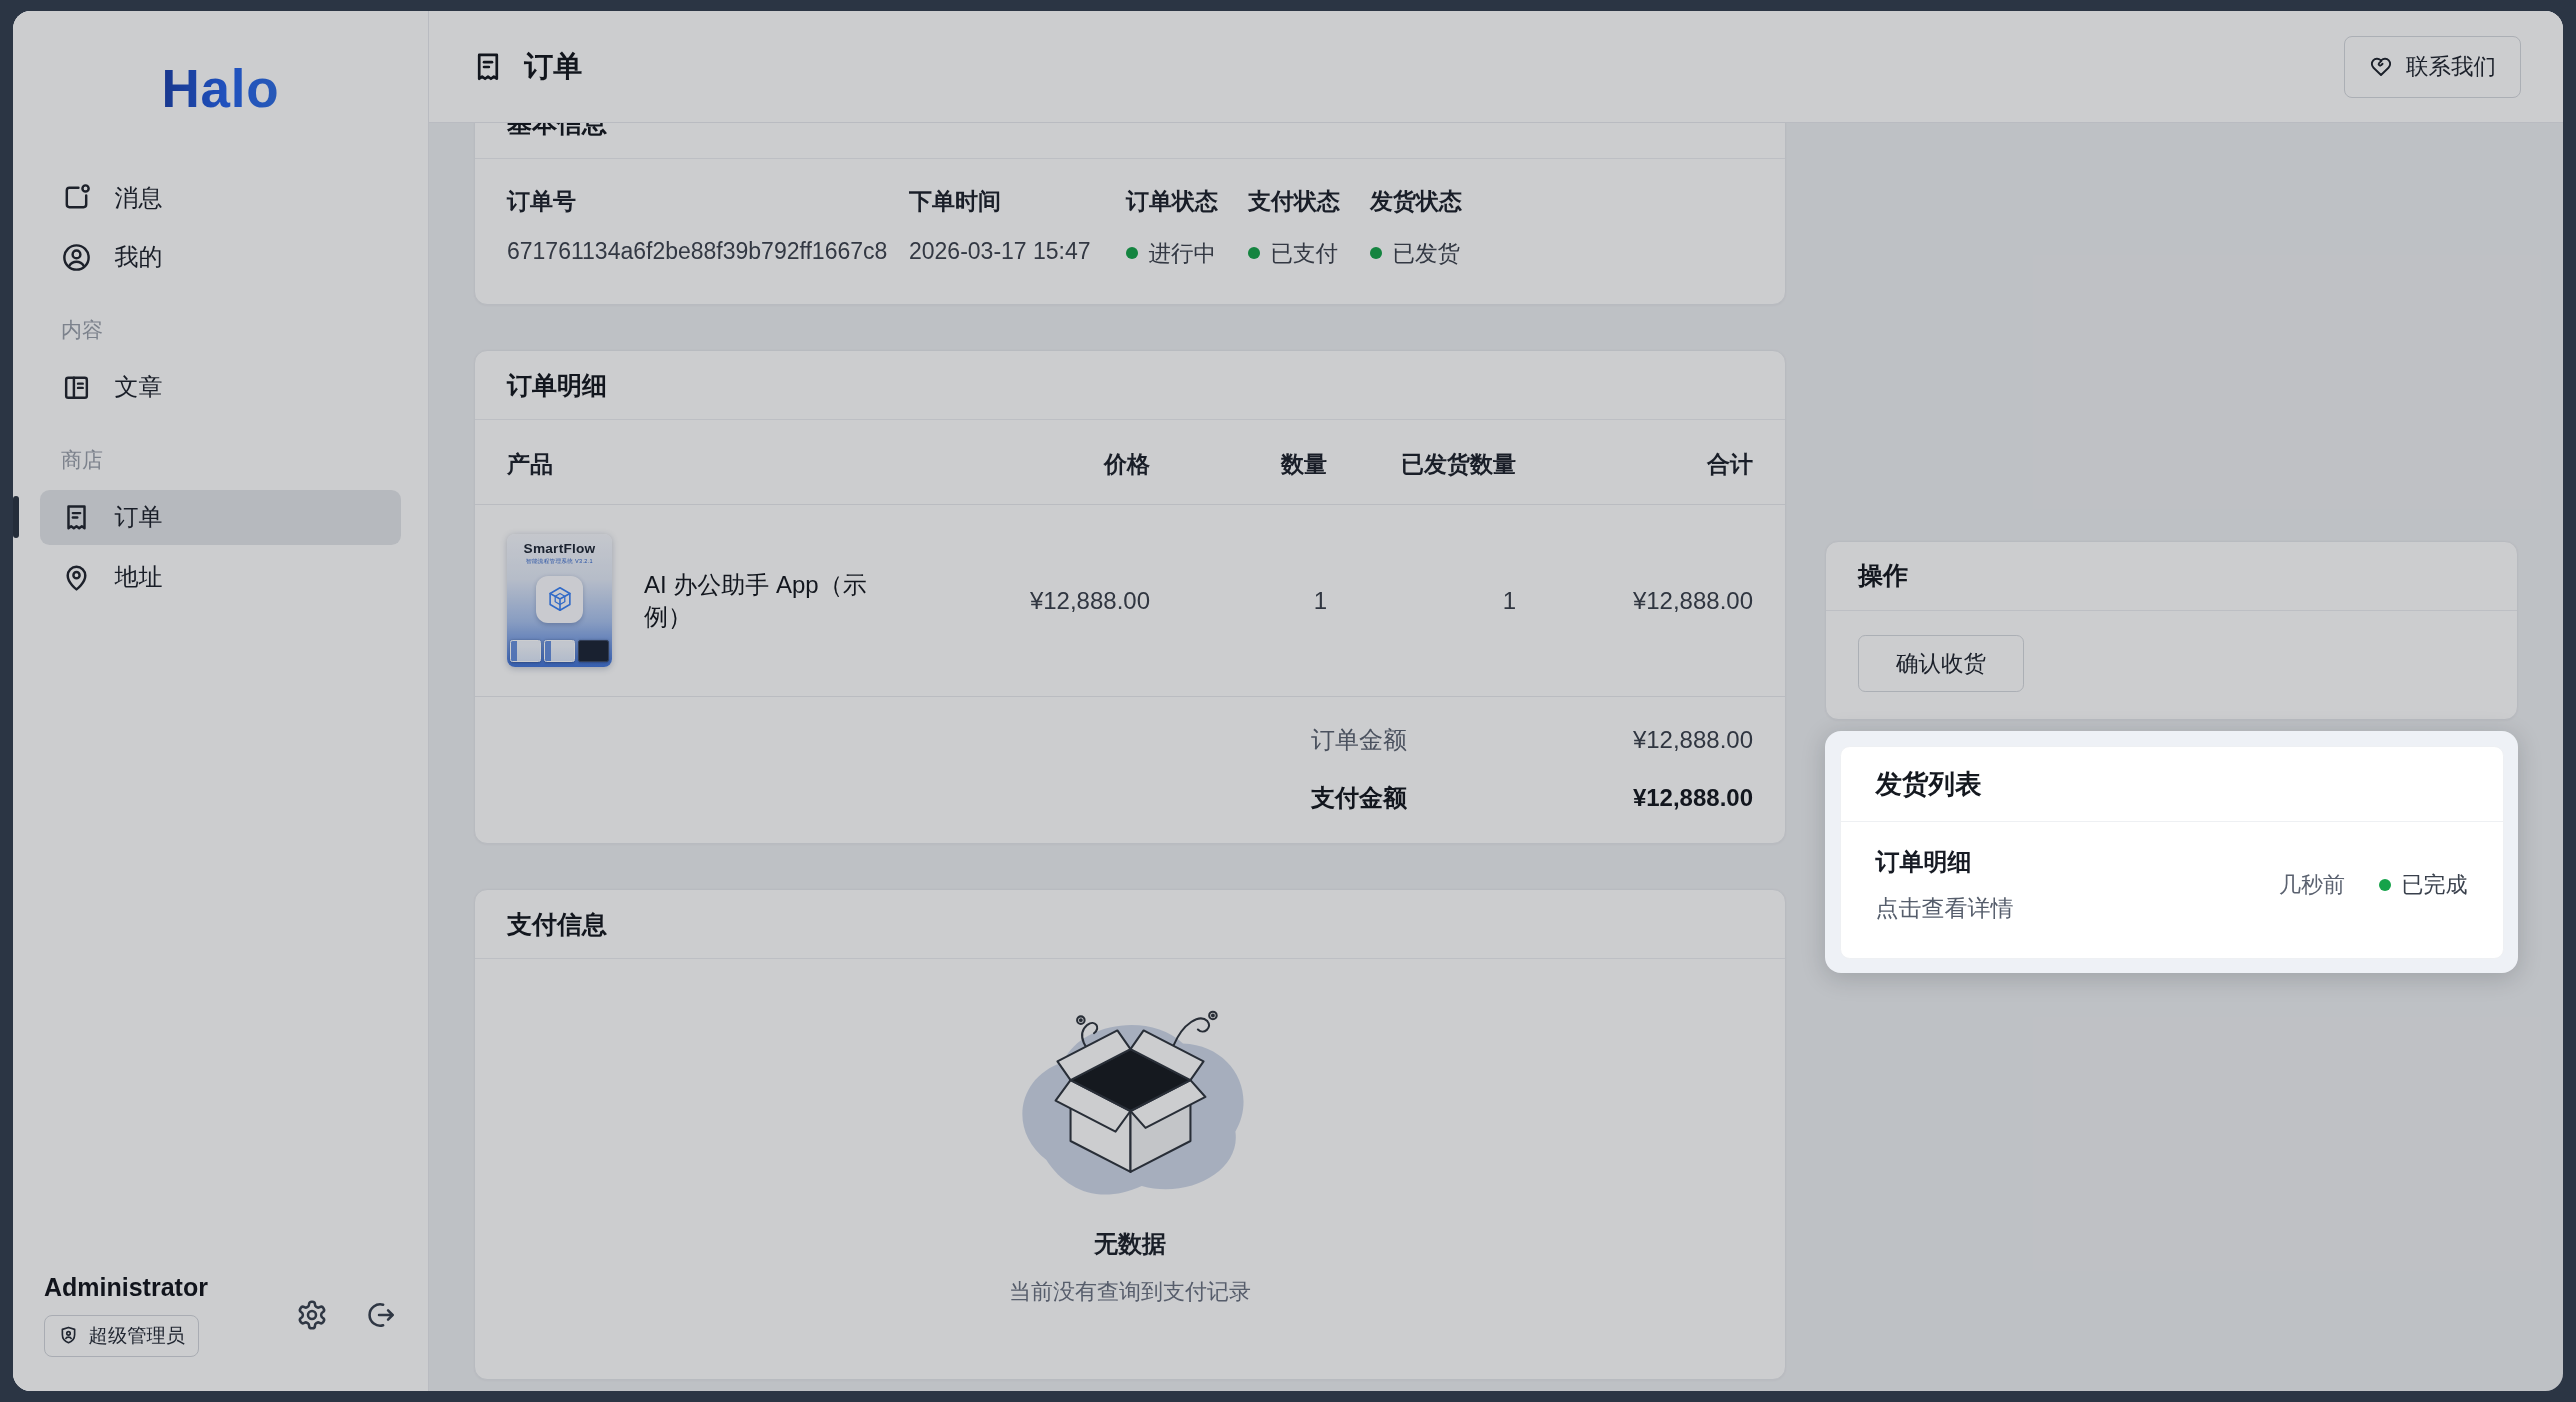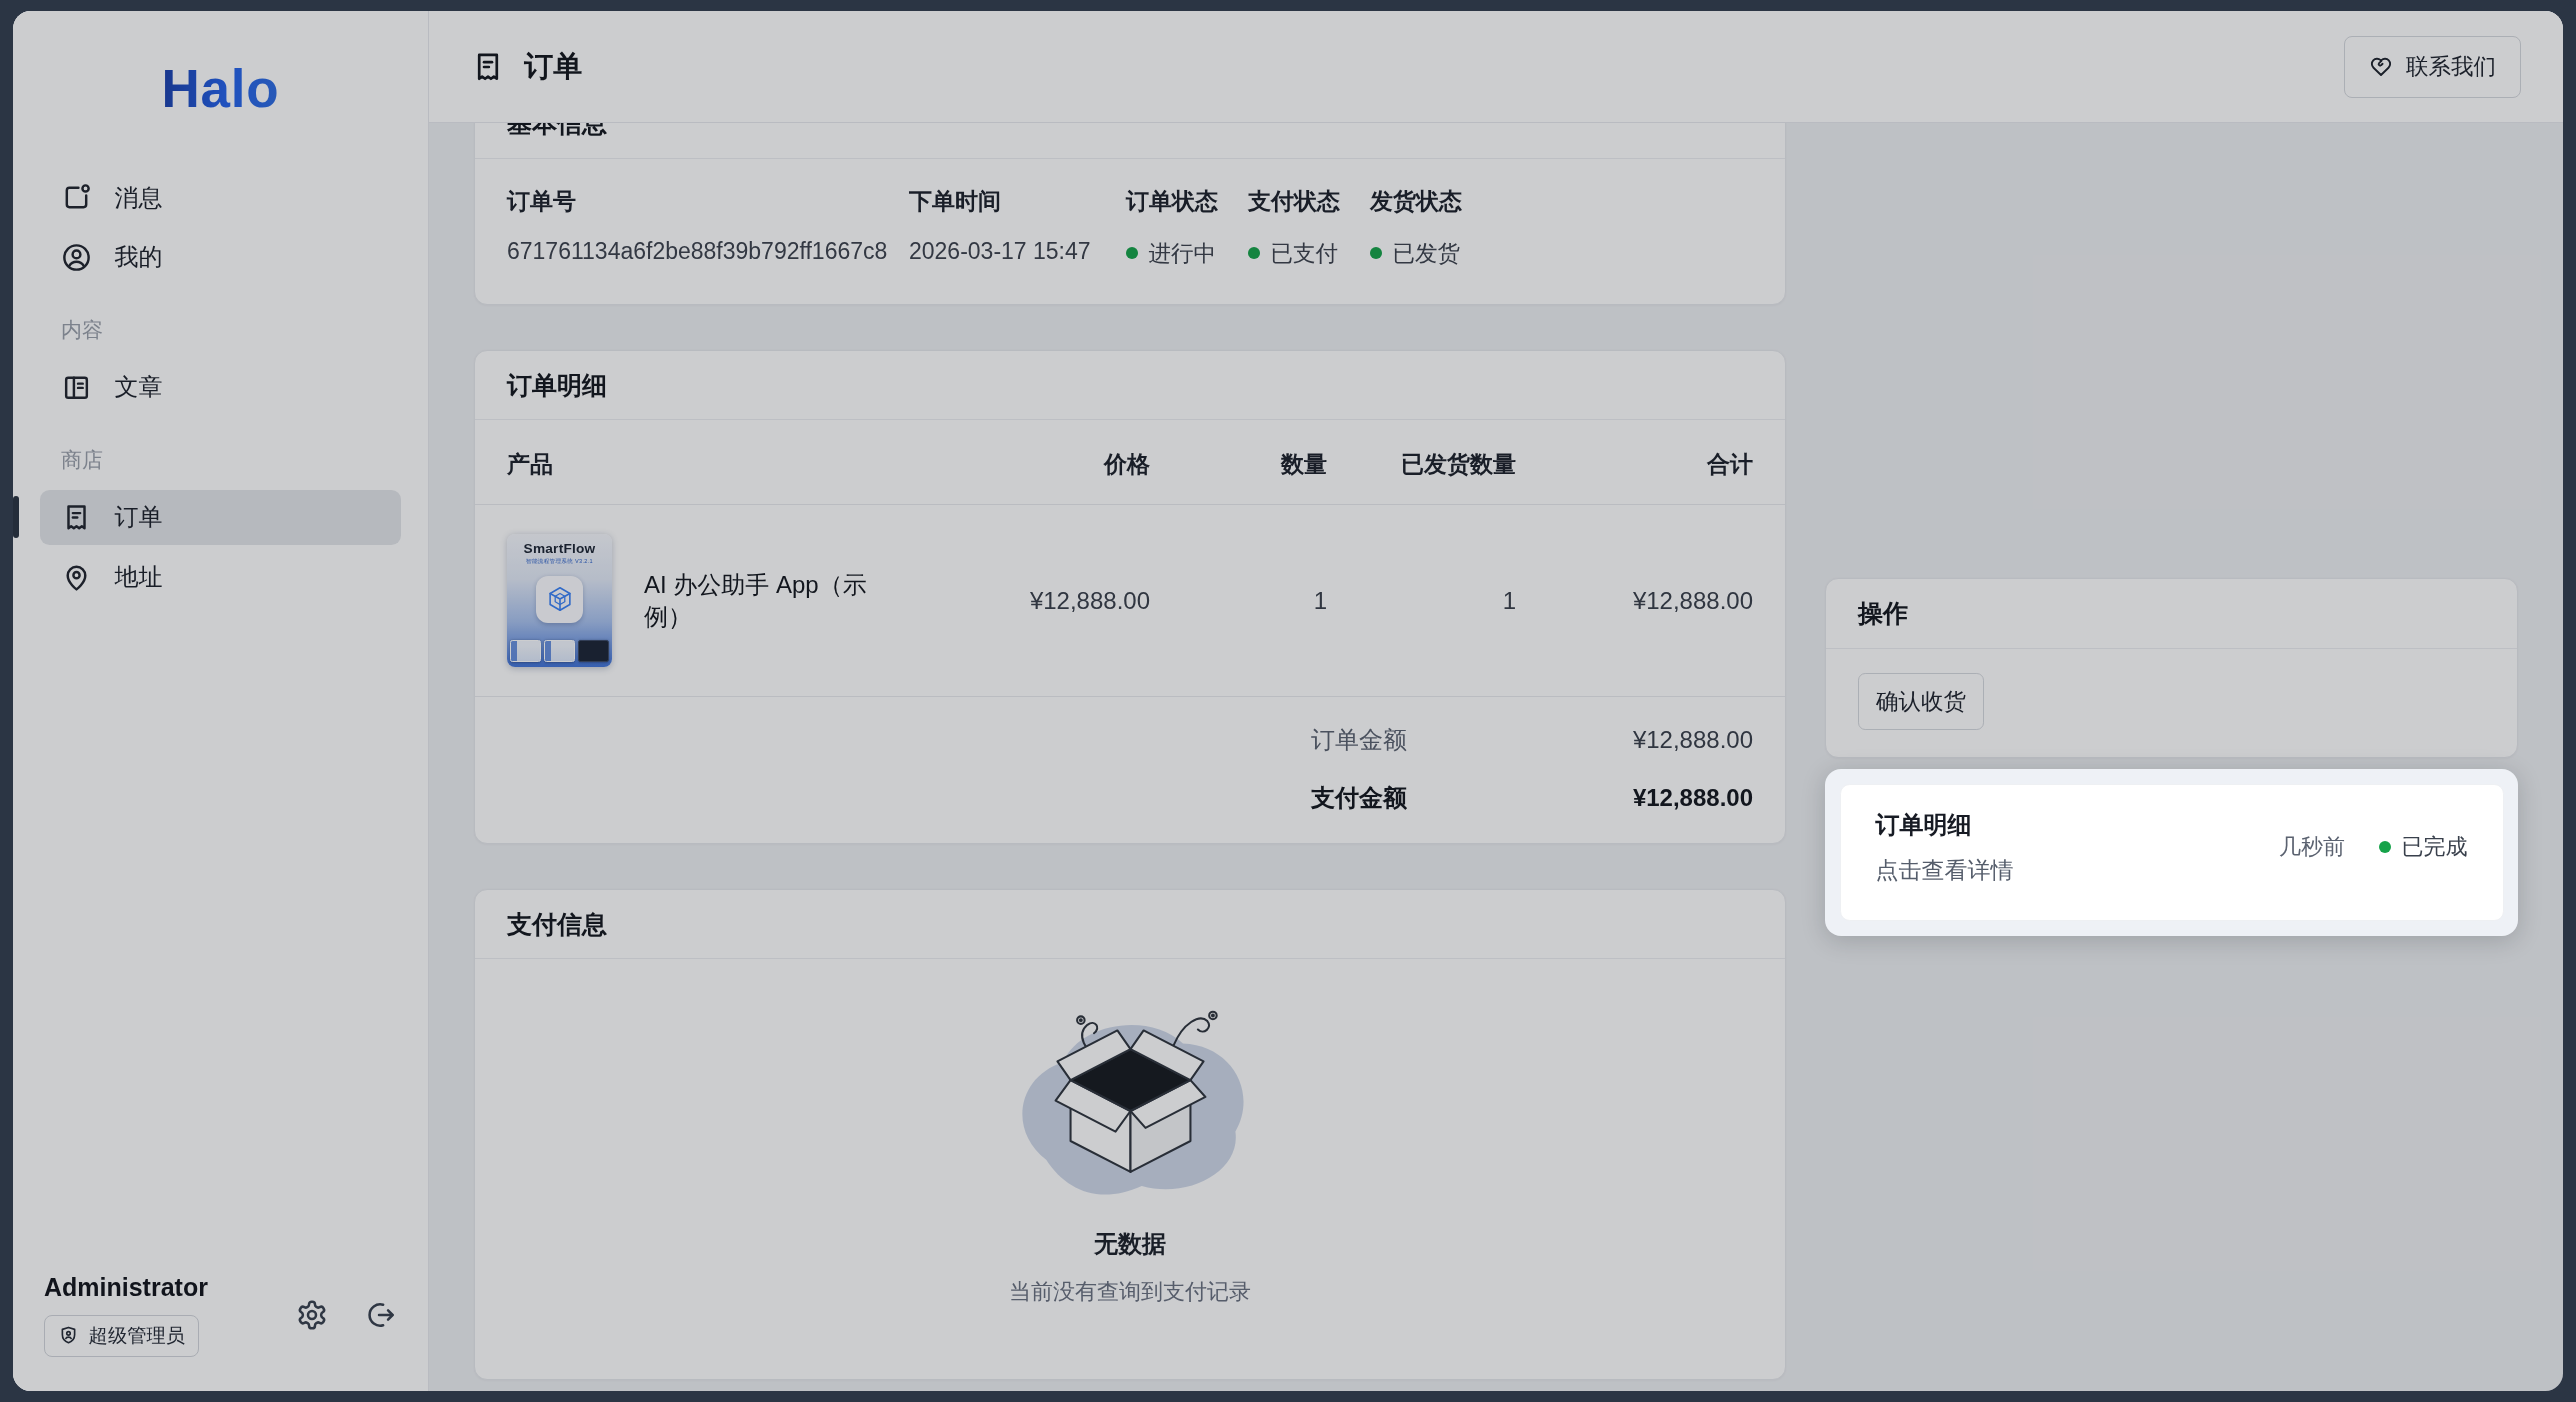--- a/index.html
+++ b/index.html
@@ -52,21 +52,21 @@
   .topbar{
     height:111px;background:#ffffff;border-bottom:0.8px solid #e7e9ed;flex-shrink:0;
     display:flex;align-items:center;justify-content:space-between;padding:0 42px;
   }
   .topbar-title{display:flex;align-items:center;gap:19.3px;font-size:29px;font-weight:700;color:#13161d;}
   .btn{
     display:inline-flex;align-items:center;gap:13px;background:#fff;
     border:0.8px solid #d6d9de;border-radius:8px;color:#1f242e;cursor:pointer;
   }
   .btn.contact{padding:14.5px 24px;font-size:22.5px;}
-  .btn.action{padding:12px 17px;font-size:22.5px;border-radius:7.2px;}
+  .btn.action{padding:12px 37px;font-size:22.5px;border-radius:7.2px;}
 
   .content{flex:1;overflow:hidden;padding:31px 45px;display:flex;gap:39px;align-items:center;}
   .col-left{flex:1;min-width:0;}
   .col-right{width:693px;flex-shrink:0;}
 
   .card{background:#fff;border:0.8px solid #e6e8ec;border-radius:13px;box-shadow:0 0.8px 2.4px rgba(20,24,32,.04);margin-bottom:45px;}
   .card-head{padding:17.7px 32px;font-size:25px;font-weight:700;color:#14181f;border-bottom:0.8px solid #eceef1;}
 
   
   .bi-body{padding:27px 32px 35px;display:flex;}
@@ -349,20 +349,21 @@
           <div class="card-head">操作</div>
           <div class="actions-body">
             <button class="btn action">
               <span>确认收货</span>
             </button>
           </div>
         </section>
 
         <div class="stage">
           <section class="ship-card">
+            <div class="ship-head">发货列表</div>
             <div class="ship-row">
               <div>
                 <div class="ship-name">订单明细</div>
                 <div class="ship-desc">点击查看详情</div>
               </div>
               <div class="ship-meta">
                 <span class="ship-time">几秒前</span>
                 <span class="ship-status">
                   <span class="dot"></span>
                   <span>已完成</span>

